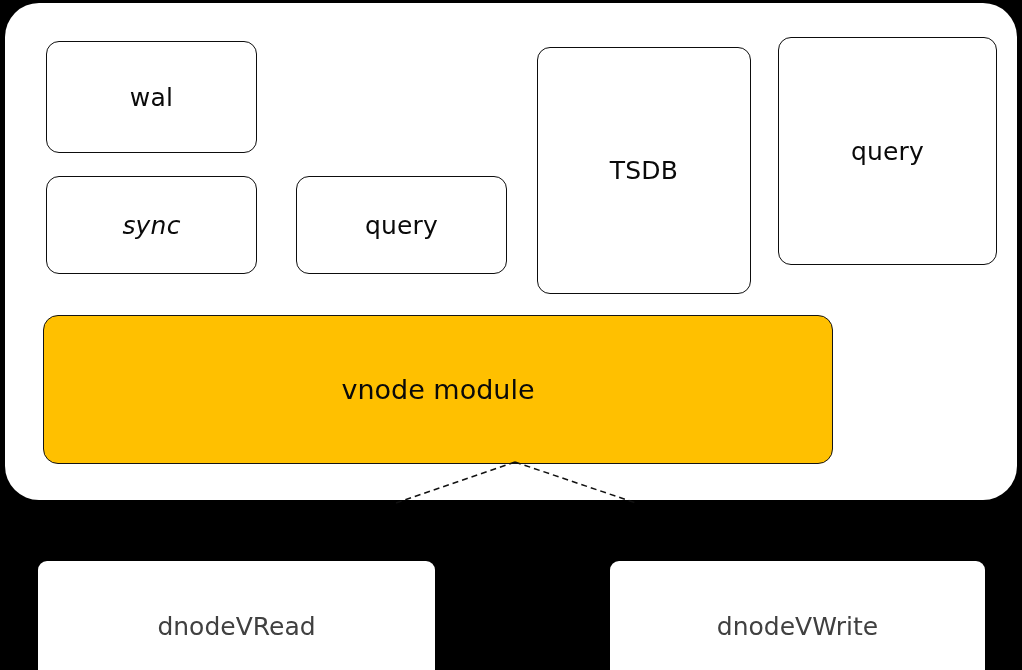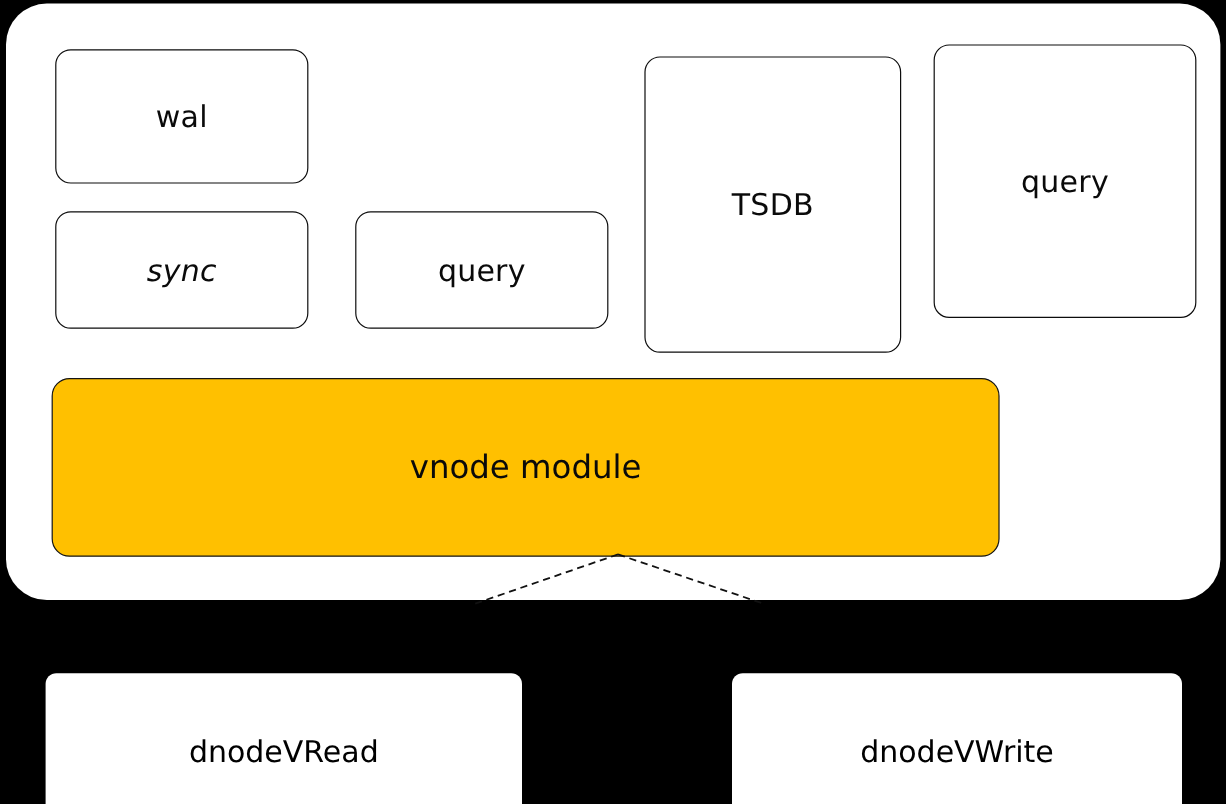--- a/index.html
+++ b/index.html
@@ -94,21 +94,21 @@
     position: absolute;
     background: #ffffff;
     border-radius: 9px;
     box-sizing: border-box;
     display: flex;
     align-items: center;
     justify-content: center;
   }
   .dnode-label {
     font-size: 25px;
-    color: #000000;
+    color: #404040;
     line-height: 1;
     white-space: nowrap;
   }
   .box-dnode-read  { left: 38px;  top: 561px; width: 397px; height: 131px; }
   .box-dnode-write { left: 610px; top: 561px; width: 375px; height: 131px; }
 </style>
 </head>
 <body>
 
 <div id="canvas">

